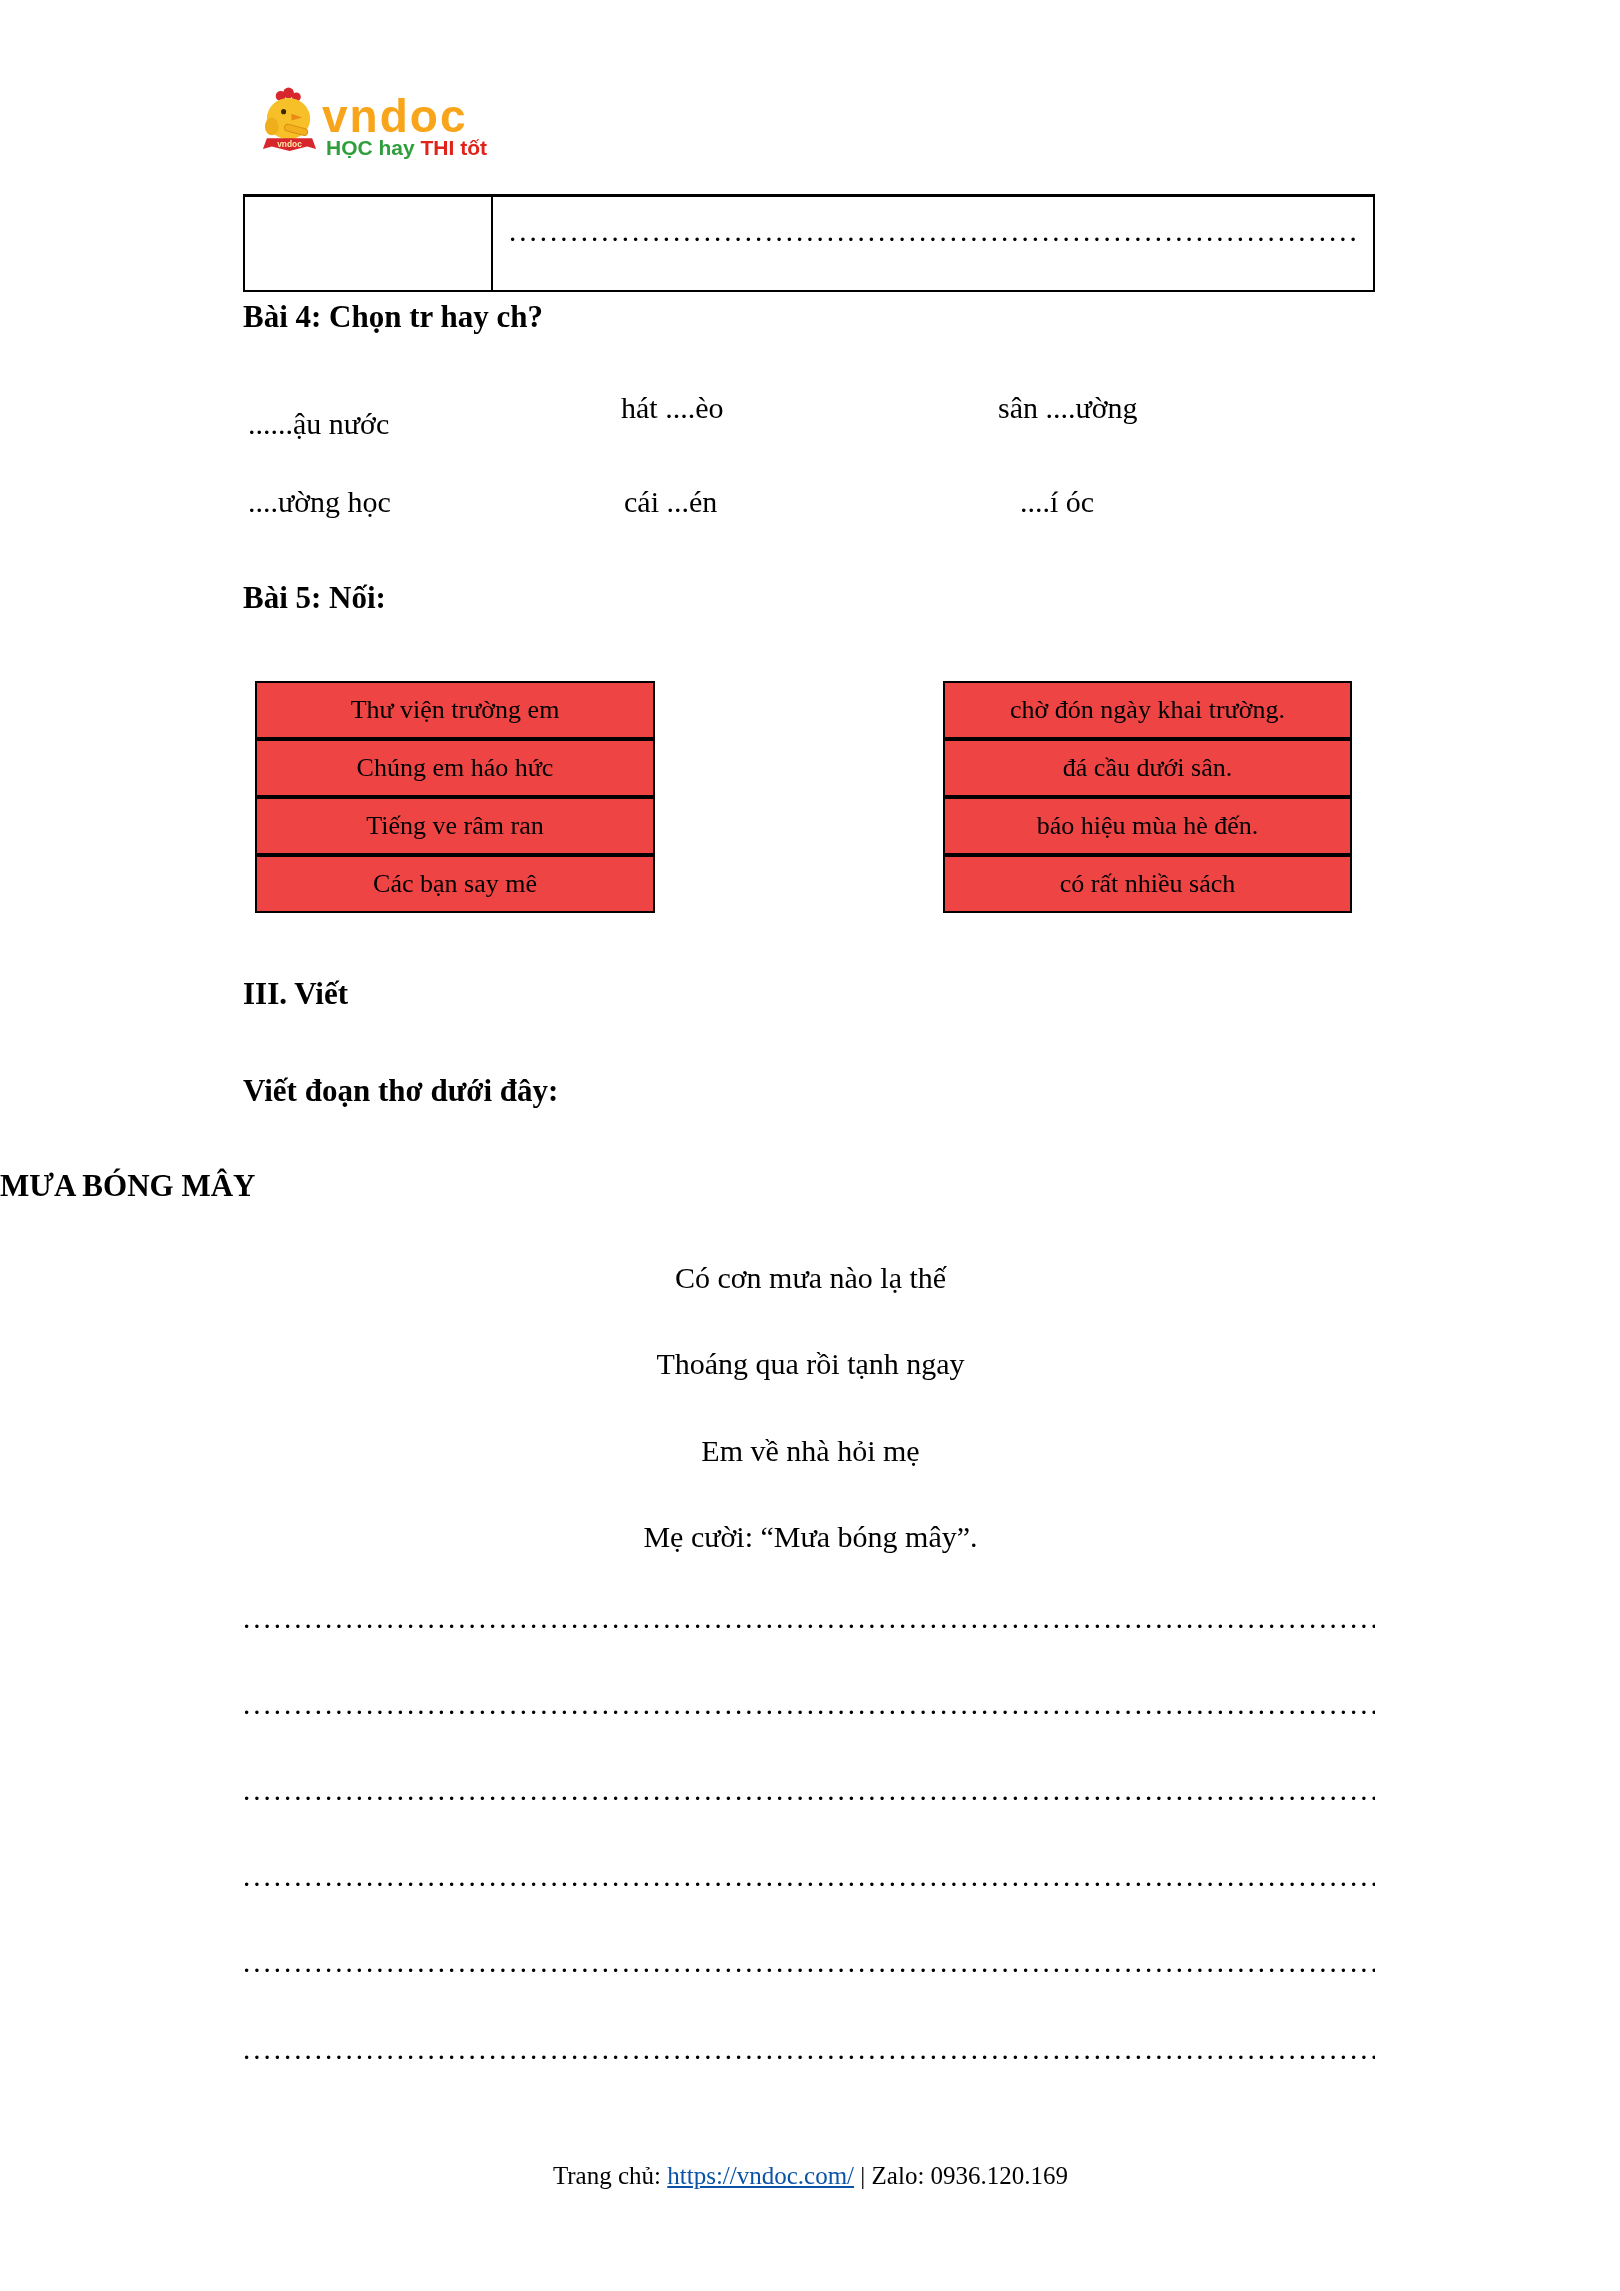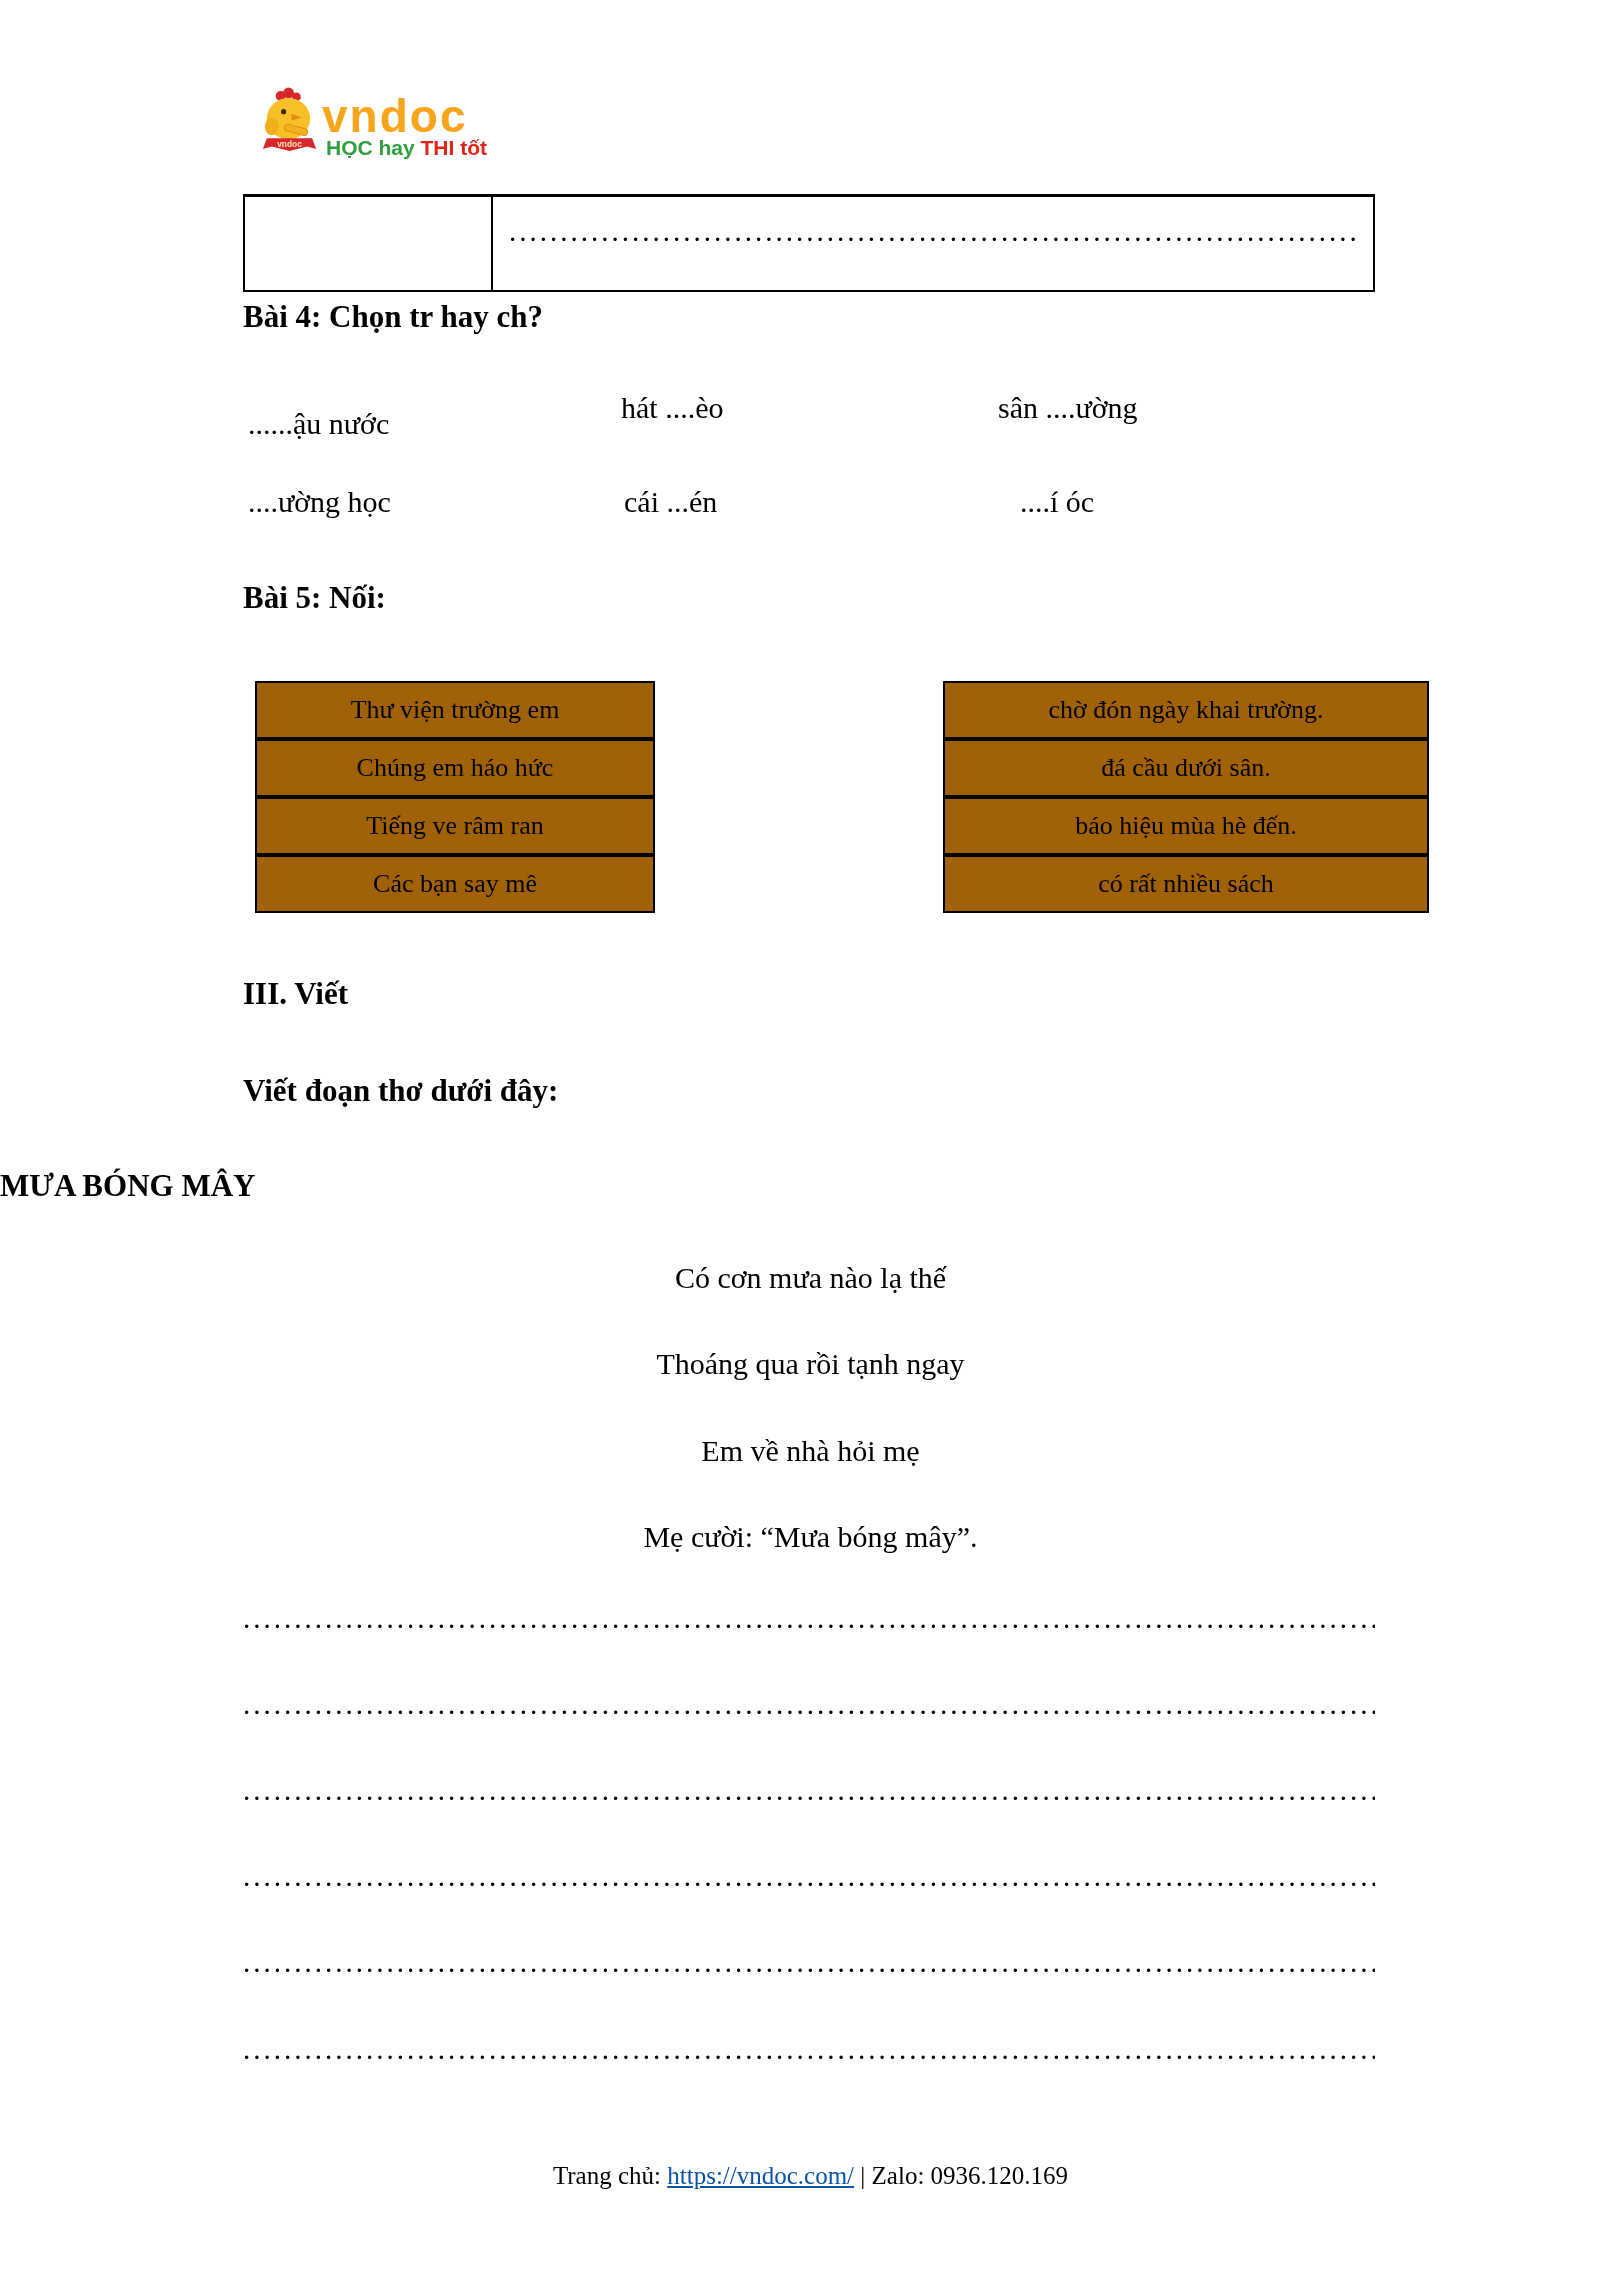--- a/index.html
+++ b/index.html
@@ -18,21 +18,21 @@
   .top-table{
     left:243px;top:194px;width:1132px;height:98px;
     border:2px solid #000;border-top-width:3px;box-sizing:border-box;
     display:flex;background:#fff;
   }
   .top-table .cell-left{width:248px;border-right:2px solid #000;box-sizing:border-box;}
   .top-table .cell-right{flex:1;padding:20px 14px 0 16px;overflow:hidden;box-sizing:border-box;}
   
   .match-table{display:flex;flex-direction:column;}
   .match-row{
-    height:58px;box-sizing:border-box;border:2px solid #000;background:#a16207;
+    height:58px;box-sizing:border-box;border:2px solid #000;background:#ef4444;
     display:flex;align-items:center;justify-content:center;
     font-size:26px;white-space:nowrap;
   }
   .poem-line{left:0;width:1621px;text-align:center;font-size:30px;line-height:38px;}
   .poem-title{left:0;width:1561px;text-align:left;font-size:31px;font-weight:bold;line-height:40px;}
   .writing-line{left:243px;width:1132px;}
   .footer{
     left:0;top:2160px;width:1621px;text-align:center;
     font-size:25px;line-height:32px;
   }
@@ -89,21 +89,21 @@
 
 <div class="abs heading" style="left:243px;top:578px;">Bài 5: Nối:</div>
 
 <div class="abs match-table" style="left:255px;top:681px;width:400px;">
   <div class="match-row">Thư viện trường em</div>
   <div class="match-row">Chúng em háo hức</div>
   <div class="match-row">Tiếng ve râm ran</div>
   <div class="match-row">Các bạn say mê</div>
 </div>
 
-<div class="abs match-table" style="left:943px;top:681px;width:486px;">
+<div class="abs match-table" style="left:943px;top:681px;width:409px;">
   <div class="match-row">chờ đón ngày khai trường.</div>
   <div class="match-row">đá cầu dưới sân.</div>
   <div class="match-row">báo hiệu mùa hè đến.</div>
   <div class="match-row">có rất nhiều sách</div>
 </div>
 
 <div class="abs heading" style="left:243px;top:974px;">III. Viết</div>
 <div class="abs heading" style="left:243px;top:1071px;">Viết đoạn thơ dưới đây:</div>
 
 <div class="abs poem-title" style="top:1166px;">MƯA BÓNG MÂY</div>

